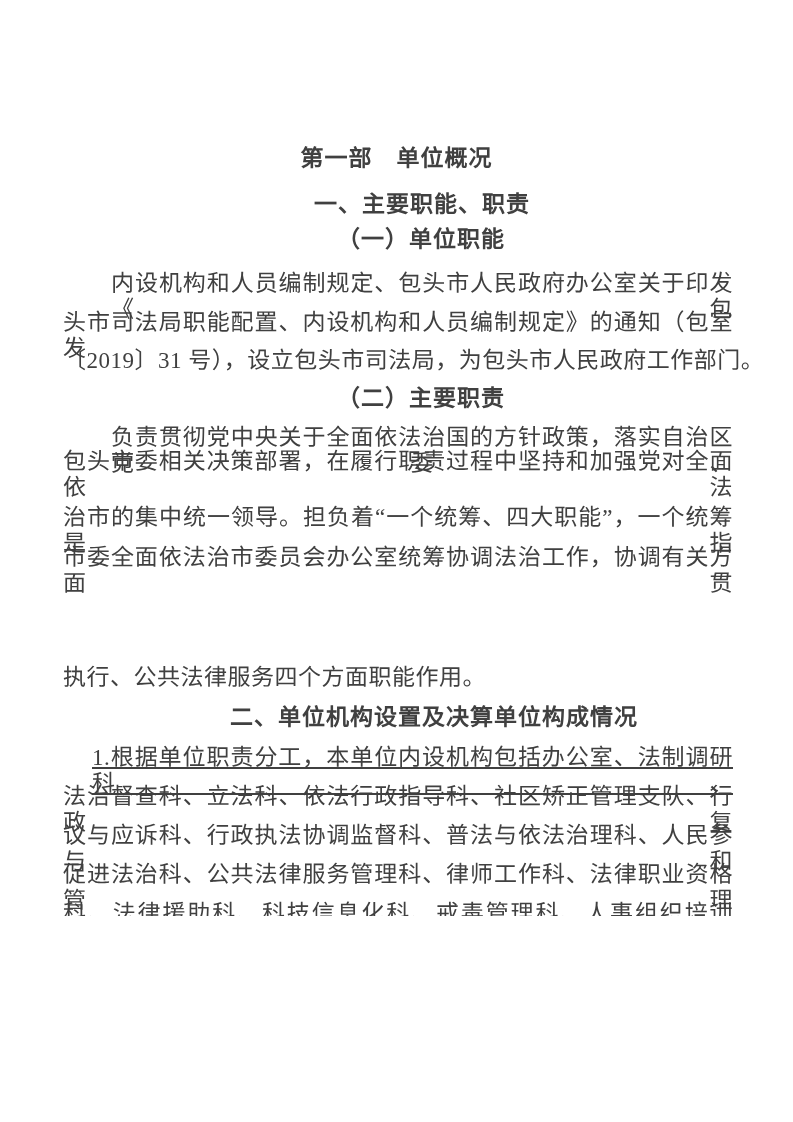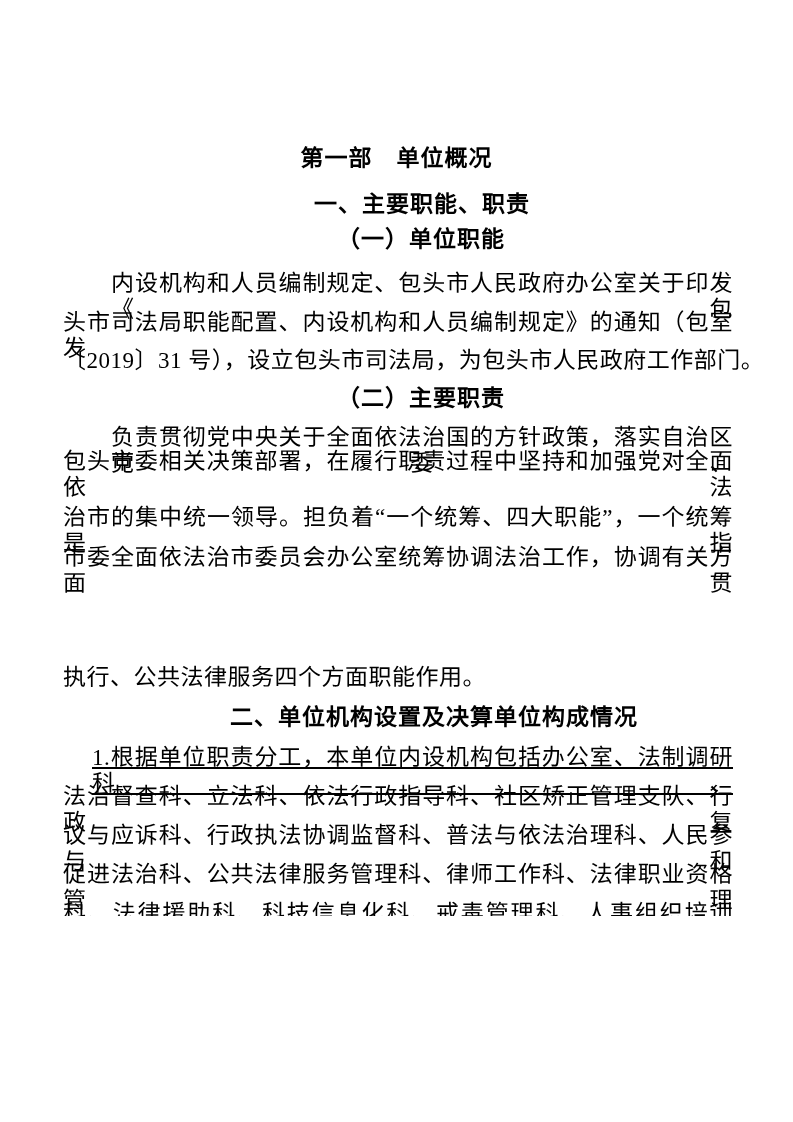--- a/index.html
+++ b/index.html
@@ -7,21 +7,21 @@
     padding: 0;
     background: #ffffff;
   }
   .page {
     position: relative;
     width: 793px;
     height: 916px;
     background: #ffffff;
     overflow: hidden;
     font-family: "Liberation Serif", "DejaVu Serif", serif;
-    color: #000000;
+    color: #404040;
   }
   .line {
     position: absolute;
     left: 63px;
     width: 670px;
     box-sizing: border-box;
     font-size: 23px;
     line-height: 26px;
     letter-spacing: 0.5px;
     white-space: nowrap;

